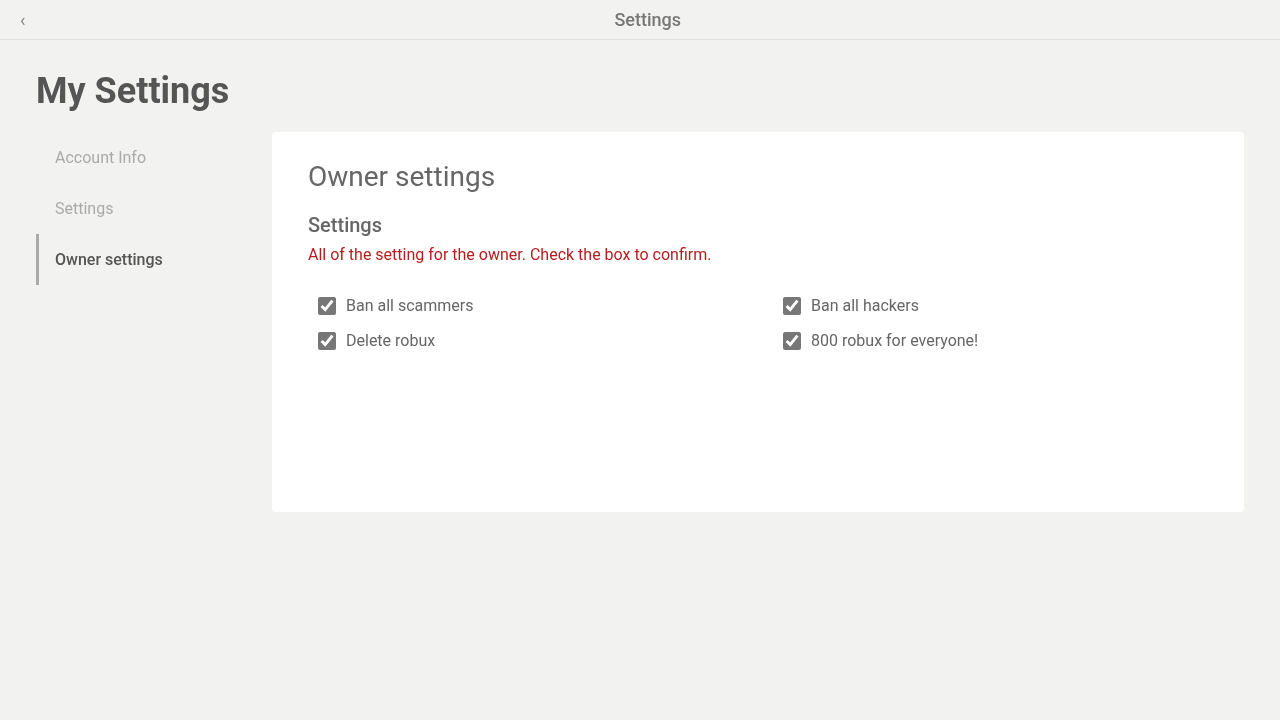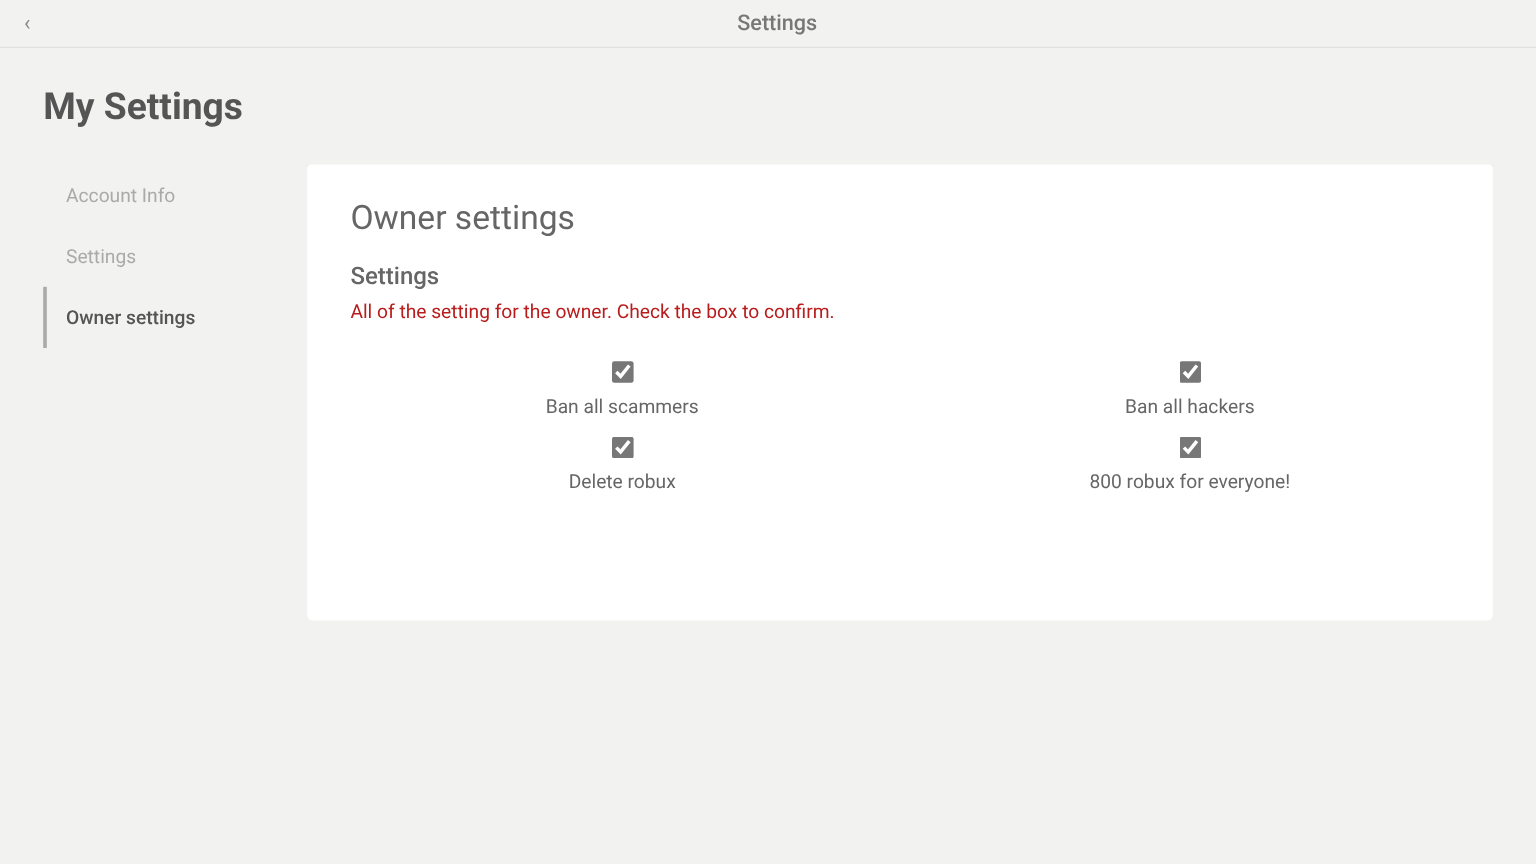--- a/index.html
+++ b/index.html
@@ -39,29 +39,29 @@
       color: #777;
       font-size: 18px;
       font-weight: 500;
     }
 
     .page-container {
       padding: 30px 36px;
     }
 
     .page-title {
-      font-size: 31px;
+      font-size: 36px;
       font-weight: 700;
       color: #555;
-      margin-bottom: 30px;
+      margin-bottom: 20px;
     }
 
     .content-layout {
       display: flex;
-      gap: 0;
+      gap: 16px;
     }
 
     .sidebar {
       width: 220px;
       flex-shrink: 0;
       background: #f2f2f0;
     }
 
     .sidebar-item {
       padding: 16px 16px;
@@ -111,21 +111,20 @@
       gap: 16px 40px;
       padding-left: 10px;
     }
 
     .checkbox-item {
       display: flex;
       align-items: center;
       gap: 10px;
       font-size: 16px;
       color: #666;
-      flex-direction: column;
     }
 
     .checkbox-item input[type="checkbox"] {
       width: 18px;
       height: 18px;
       accent-color: #777;
       cursor: pointer;
     }
   </style>
 </head>

